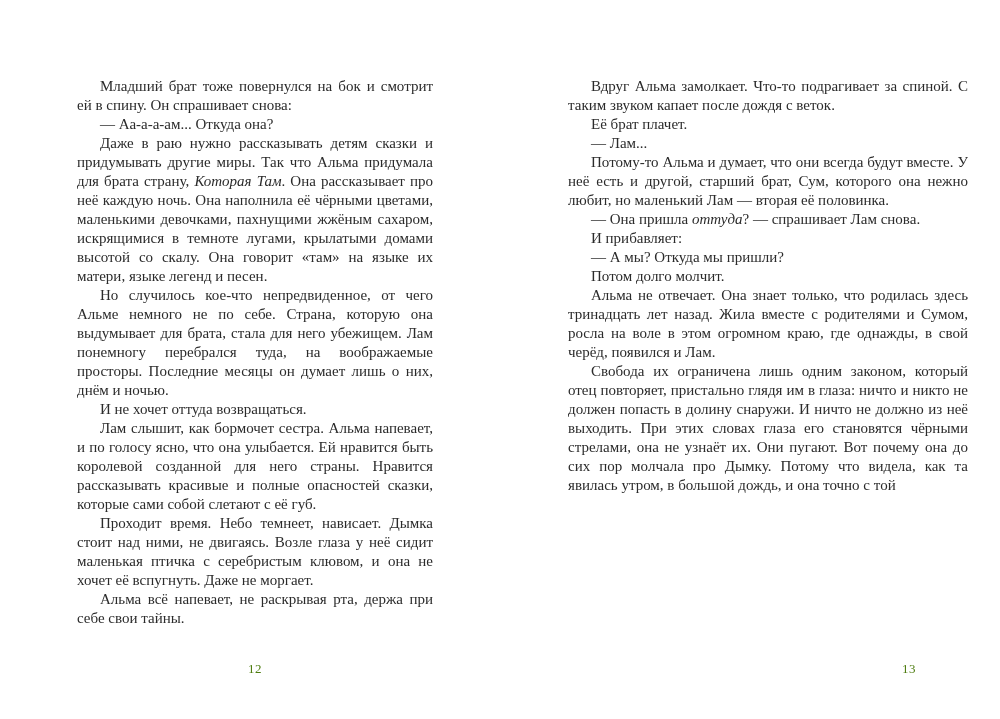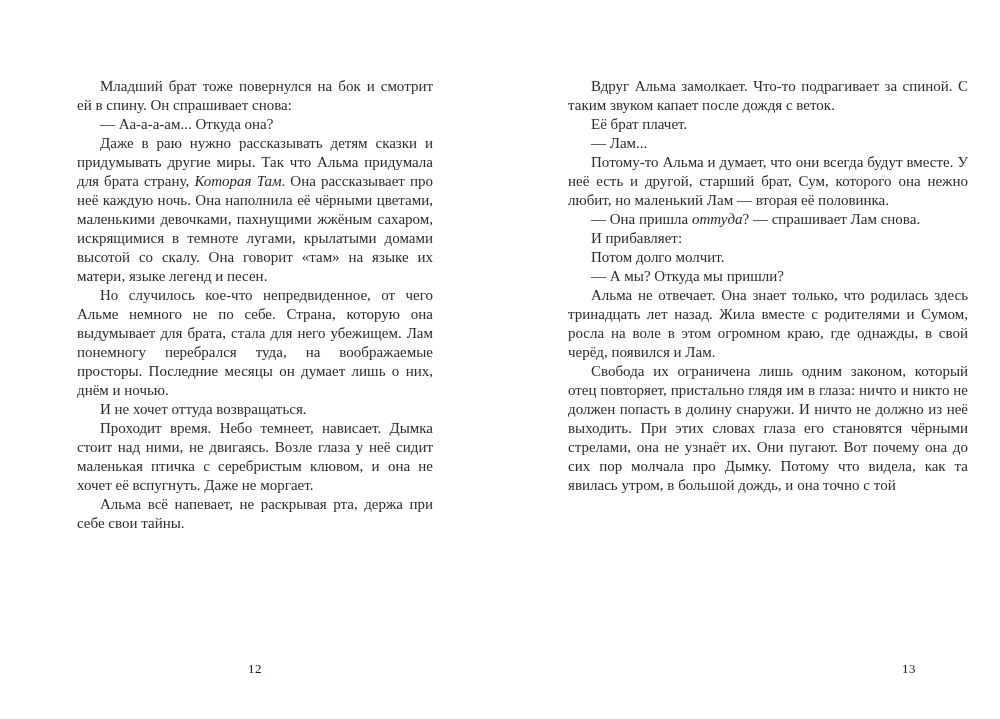--- a/index.html
+++ b/index.html
@@ -34,52 +34,53 @@
     padding: 0;
     text-indent: 23px;
   }
   .text-block p i { font-style: italic; }
   .page-number {
     position: absolute;
     top: 661px;
     font-size: 13px;
     letter-spacing: 0.5px;
     text-align: center;
-    color: #0f172a;
+    color: #4d7c0f;
   }
   .page-number.left  { left: 77px;  width: 356px; }
   .page-number.right { left: 516px; width: 400px; text-align: right; }
 </style>
 </head>
 <body>
 
 <div class="spread">
 
   <section>
     <div class="text-block left">
         <p>Младший брат тоже повернулся на бок и смотрит ей в спину. Он спрашивает снова:</p>
         <p>— Аа-а-а-ам... Откуда она?</p>
         <p>Даже в раю нужно рассказывать детям сказки и придумывать другие миры. Так что Альма придумала для брата страну, <i>Которая Там</i>. Она рассказывает про неё каждую ночь. Она наполнила её чёрными цветами, маленькими девочками, пахнущими жжёным сахаром, искрящимися в темноте лугами, крылатыми домами высотой со скалу. Она говорит «там» на языке их матери, языке легенд и песен.</p>
         <p>Но случилось кое-что непредвиденное, от чего Альме немного не по себе. Страна, которую она выдумывает для брата, стала для него убежищем. Лам понемногу перебрался туда, на воображаемые просторы. Последние месяцы он думает лишь о них, днём и ночью.</p>
         <p>И не хочет оттуда возвращаться.</p>
+        <p>Лам слышит, как бормочет сестра. Альма напевает, и по голосу ясно, что она улыбается. Ей нравится быть королевой созданной для него страны. Нравится рассказывать красивые и полные опасностей сказки, которые сами собой слетают с её губ.</p>
         <p>Проходит время. Небо темнеет, нависает. Дымка стоит над ними, не двигаясь. Возле глаза у неё сидит маленькая птичка с серебристым клювом, и она не хочет её вспугнуть. Даже не моргает.</p>
         <p>Альма всё напевает, не раскрывая рта, держа при себе свои тайны.</p>
       </div>
     <div class="page-number left">12</div>
   </section>
 
   <section>
     <div class="text-block right">
         <p>Вдруг Альма замолкает. Что-то подрагивает за спиной. С таким звуком капает после дождя с веток.</p>
         <p>Её брат плачет.</p>
         <p>— Лам...</p>
         <p>Потому-то Альма и думает, что они всегда будут вместе. У неё есть и другой, старший брат, Сум, которого она нежно любит, но маленький Лам — вторая её половинка.</p>
         <p>— Она пришла <i>оттуда</i>? — спрашивает Лам снова.</p>
         <p>И прибавляет:</p>
+        <p>— А мы? Откуда мы пришли?</p>
         <p>Потом долго молчит.</p>
-        <p>— А мы? Откуда мы пришли?</p>
         <p>Альма не отвечает. Она знает только, что родилась здесь тринадцать лет назад. Жила вместе с родителями и Сумом, росла на воле в этом огромном краю, где однажды, в свой черёд, появился и Лам.</p>
         <p>Свобода их ограничена лишь одним законом, который отец повторяет, пристально глядя им в глаза: ничто и никто не должен попасть в долину снаружи. И ничто не должно из неё выходить. При этих словах глаза его становятся чёрными стрелами, она не узнаёт их. Они пугают. Вот почему она до сих пор молчала про Дымку. Потому что видела, как та явилась утром, в большой дождь, и она точно с той</p>
       </div>
     <div class="page-number right">13</div>
   </section>
 
 </div>
 
 </body></html>

